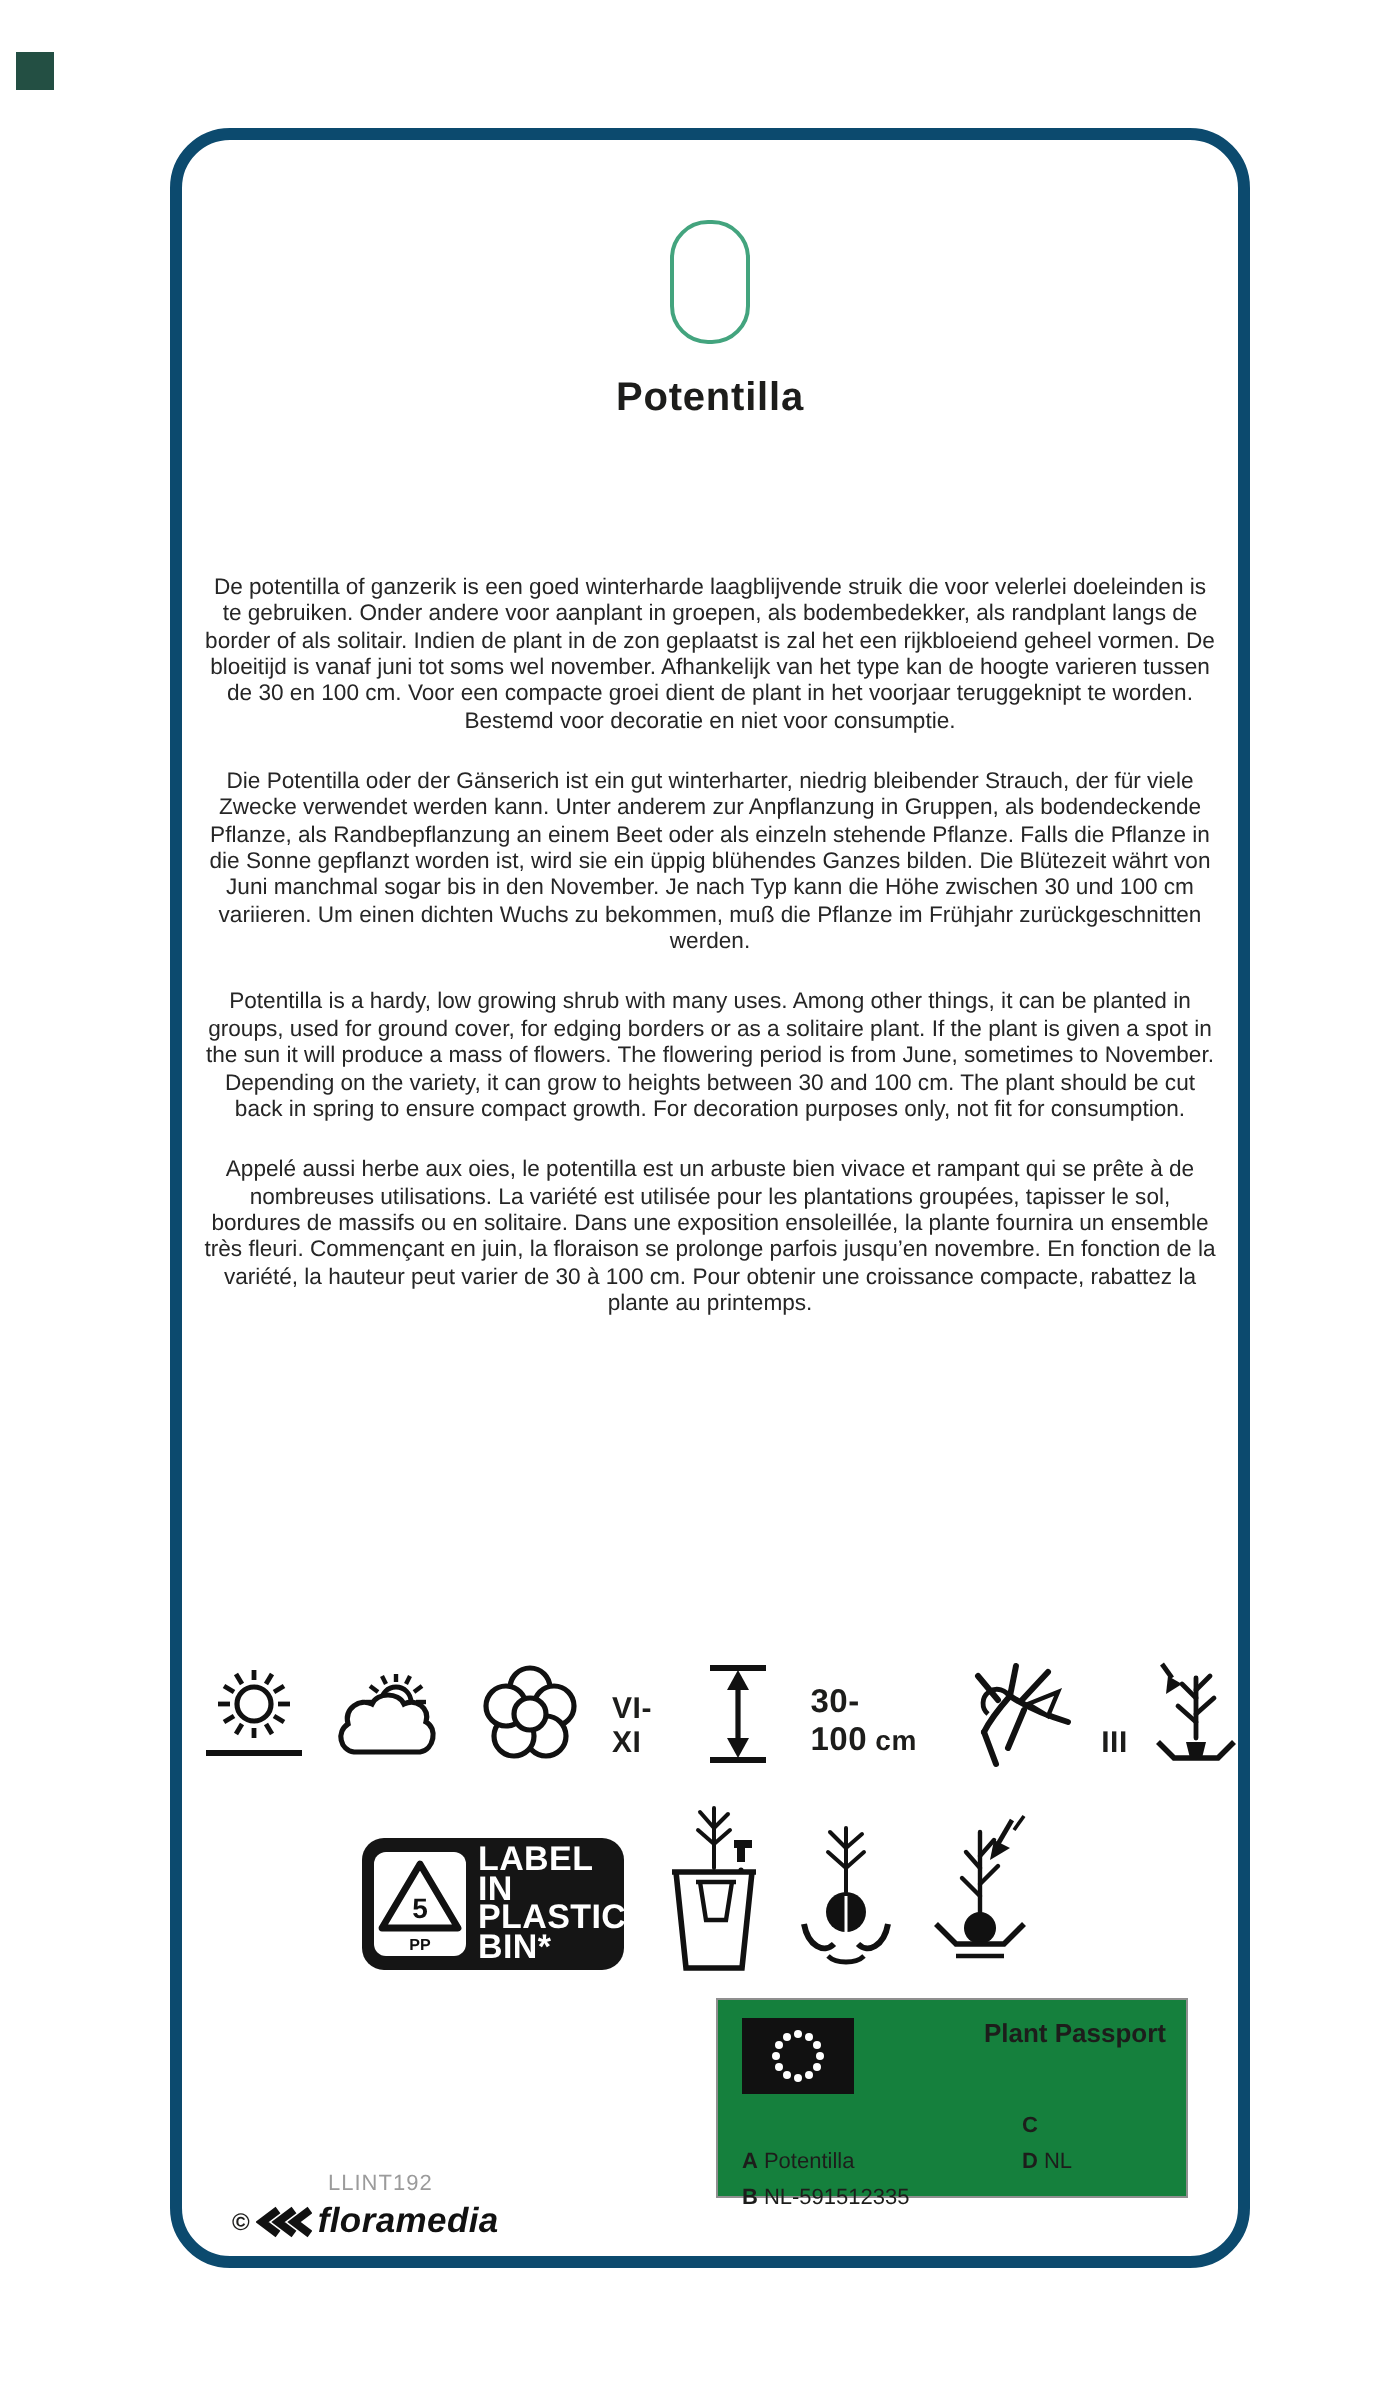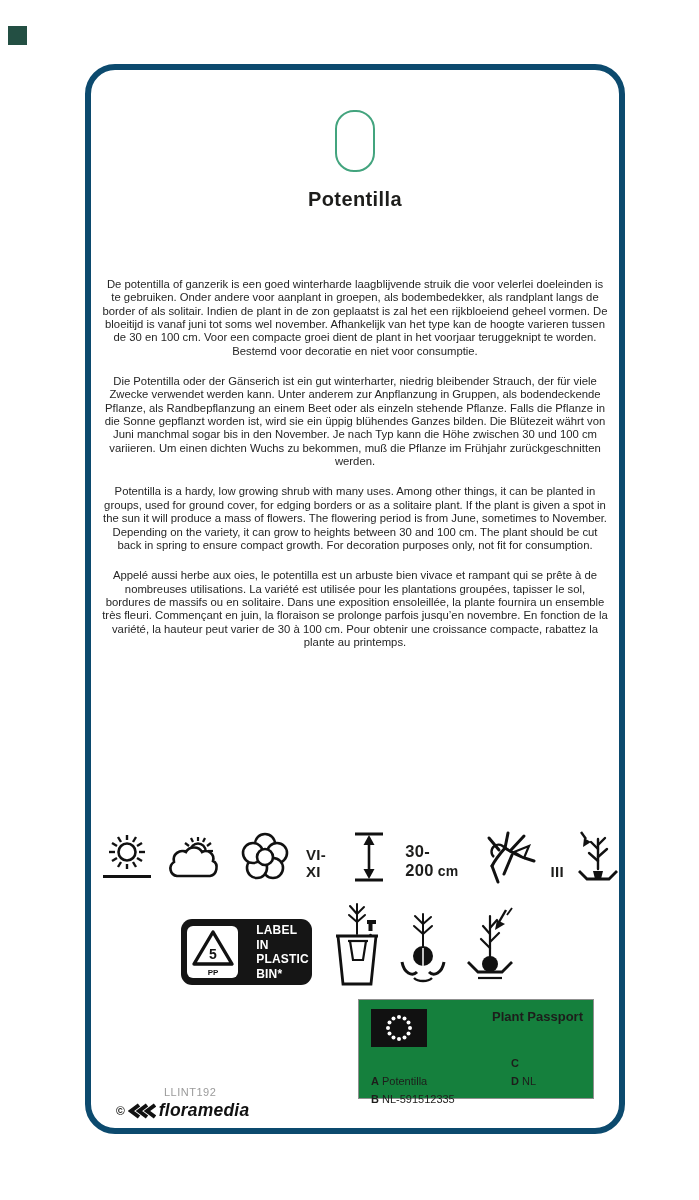--- a/index.html
+++ b/index.html
@@ -16,35 +16,35 @@
     position:absolute;left:50%;transform:translateX(-50%);top:40px;
     width:36px;height:58px;border:2px solid #43a47e;border-radius:19px;background:#fff;
   }
   .title-block{position:absolute;top:118px;left:0;right:0;text-align:center;}
   .title{font-size:20px;font-weight:bold;letter-spacing:.4px;}
   .subtitle{font-size:18px;margin-top:3px;}
   .paragraphs{
     position:absolute;top:204px;left:11px;width:506px;text-align:center;
     font-size:11.3px;line-height:13.35px;color:#262626;
   }
-  .paragraphs p{margin:4px 0 17px 0;}
+  .paragraphs p{margin:14px 0 17px 0;}
   .icons-row{
     position:absolute;top:756px;left:0;right:0;height:62px;
     display:flex;align-items:center;justify-content:center;gap:13px;margin-left:10px;
   }
   .icon-label{font-weight:bold;font-size:15px;align-self:flex-end;margin-bottom:8px;letter-spacing:.3px;}
   .icon-label.big{font-size:16.5px;}
   .unit{font-weight:bold;font-size:14px;margin-left:4px;}
   .bin-badge{
     position:absolute;left:90px;top:849px;width:131px;height:66px;background:#151515;
     border-radius:11px;display:flex;align-items:center;
   }
   .bin-left{width:52px;height:52px;background:#fff;border-radius:6px;margin-left:6px;
     display:flex;align-items:center;justify-content:center;}
-  .bin-text{color:#fff;font-weight:bold;font-size:12px;line-height:14.5px;margin-left:18px;letter-spacing:.2px;}
+  .bin-text{color:#fff;font-weight:bold;font-size:17px;line-height:14.5px;margin-left:6px;letter-spacing:.2px;}
   .pots{position:absolute;left:243px;top:832px;display:flex;align-items:flex-end;gap:20px;}
   .passport{
     position:absolute;left:267px;top:929px;width:234px;height:98px;
     border:1.5px solid #8f8f8f;background:#15803d;
   }
   .pp-title{position:absolute;right:10px;top:9px;font-weight:bold;font-size:13px;}
   .pp-flag{position:absolute;left:12px;top:9px;}
   .pp-col-left{position:absolute;left:12px;top:72px;font-size:11px;line-height:18px;}
   .pp-col-right{position:absolute;left:152px;top:54px;font-size:11px;line-height:18px;}
   .pp-key{font-weight:bold;margin-right:3px;}
@@ -128,21 +128,21 @@
       <svg width="44" height="54" viewBox="0 0 44 54">
         <g stroke="#111" stroke-width="3">
           <line x1="7" y1="4" x2="35" y2="4"></line>
             <line x1="7" y1="50" x2="35" y2="50"></line>
         </g>
         <line x1="21" y1="8" x2="21" y2="46" stroke="#111" stroke-width="2.6"></line>
         <polygon points="21,5 15.5,15 26.5,15" fill="#111"></polygon>
         <polygon points="21,49 15.5,39 26.5,39" fill="#111"></polygon>
       </svg>
     </span>
-    <span class="icon-label big"><span>30-200</span><span class="unit">cm</span></span>
+    <span class="icon-label big"><span>30-100</span><span class="unit">cm</span></span>
     <span>
       <svg width="54" height="54" viewBox="0 0 54 54">
         <g fill="none" stroke="#111" stroke-width="3" stroke-linecap="round">
           <path d="M5,8 L15,20"></path>
             <path d="M24,3 L21,18"></path>
             <path d="M40,6 L27,20"></path>
           <path d="M21,18 C30,24 40,28 50,31"></path>
           <path d="M21,18 C14,26 10,32 8,36"></path>
           <path d="M8,36 L14,52"></path>
             <path d="M28,25 L20,44"></path>

